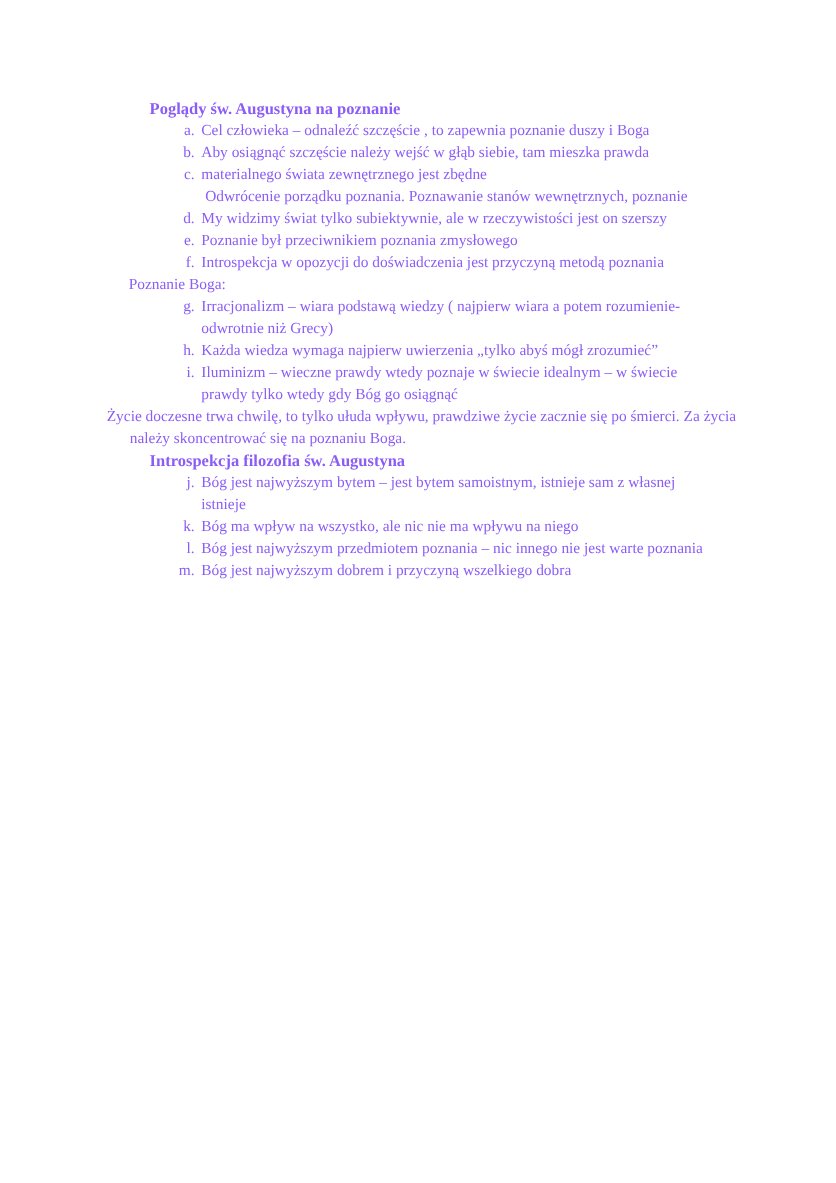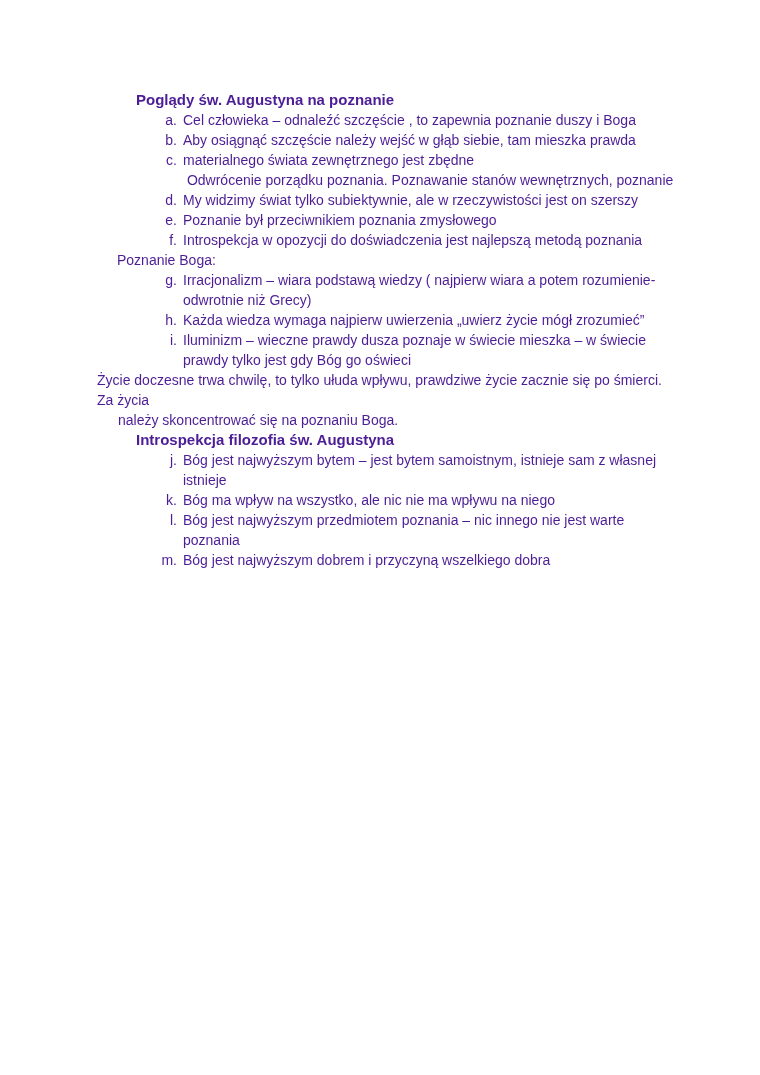--- a/index.html
+++ b/index.html
@@ -5,24 +5,24 @@
   html, body {
     margin: 0;
     padding: 0;
     background: #ffffff;
   }
   .page {
     position: relative;
     width: 760px;
     height: 1075px;
     background: #ffffff;
-    font-family: Liberation Sans, sans-serif;
+    font-family: Liberation Serif, serif;
     font-size: 14px;
     line-height: 20px;
-    color: #4c1d95;
+    color: #8b5cf6;
     box-sizing: border-box;
     padding: 90px 85px 0 97px;
     overflow: hidden;
   }
   .heading {
     font-weight: bold;
     font-size: 15px;
     margin-left: 39px;
     white-space: pre-wrap;
   }
@@ -93,46 +93,46 @@
   <div class="list-item">
     <span class="marker">e.</span>
     <span class="item-text">
       <span class="line">Poznanie był przeciwnikiem poznania zmysłowego</span>
     </span>
   </div>
 
   <div class="list-item">
     <span class="marker">f.</span>
     <span class="item-text">
-      <span class="line">Introspekcja w opozycji do doświadczenia jest najlepszą metodą poznania</span>
+      <span class="line">Introspekcja w opozycji do doświadczenia jest przyczyną metodą poznania</span>
     </span>
   </div>
 
   <div class="subheading">Poznanie Boga:</div>
 
   <div class="list-item">
     <span class="marker">g.</span>
     <span class="item-text">
       <span class="line">Irracjonalizm – wiara podstawą wiedzy ( najpierw wiara a potem rozumienie-</span>
       <span class="line">odwrotnie niż Grecy)</span>
     </span>
   </div>
 
   <div class="list-item">
     <span class="marker">h.</span>
     <span class="item-text">
-      <span class="line">Każda wiedza wymaga najpierw uwierzenia „uwierz życie mógł zrozumieć”</span>
+      <span class="line">Każda wiedza wymaga najpierw uwierzenia „tylko abyś mógł zrozumieć”</span>
     </span>
   </div>
 
   <div class="list-item">
     <span class="marker">i.</span>
     <span class="item-text">
-      <span class="line">Iluminizm – wieczne prawdy dusza poznaje w świecie mieszka – w świecie</span>
-      <span class="line">prawdy tylko jest gdy Bóg go oświeci</span>
+      <span class="line">Iluminizm – wieczne prawdy wtedy poznaje w świecie idealnym – w świecie</span>
+      <span class="line">prawdy tylko wtedy gdy Bóg go osiągnąć</span>
     </span>
   </div>
 
   <div class="paragraph">
     <span class="line">Życie doczesne trwa chwilę, to tylko ułuda wpływu, prawdziwe życie zacznie się po śmierci. Za życia</span>
     <span class="line">należy skoncentrować się na poznaniu Boga.</span>
   </div>
 
   <div class="heading">Introspekcja filozofia św. Augustyna</div>
 

